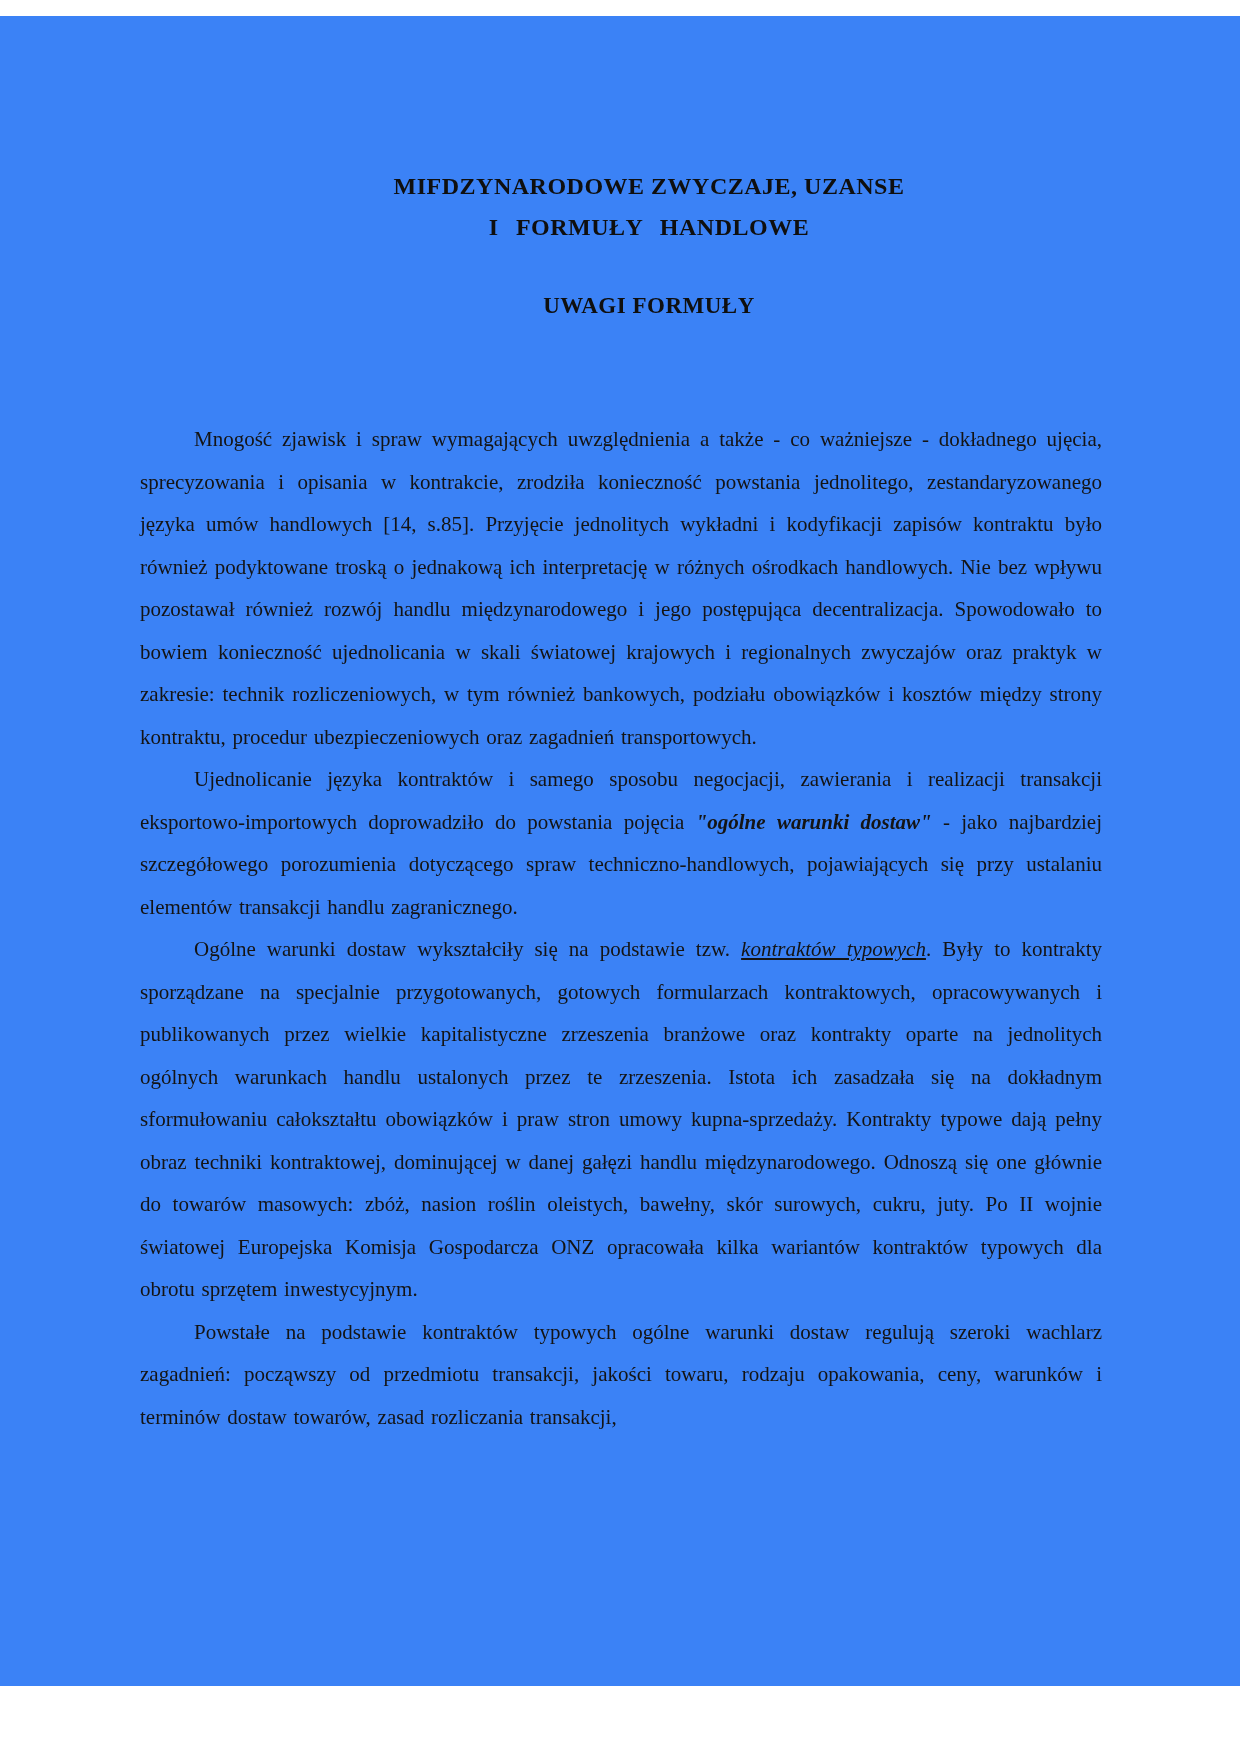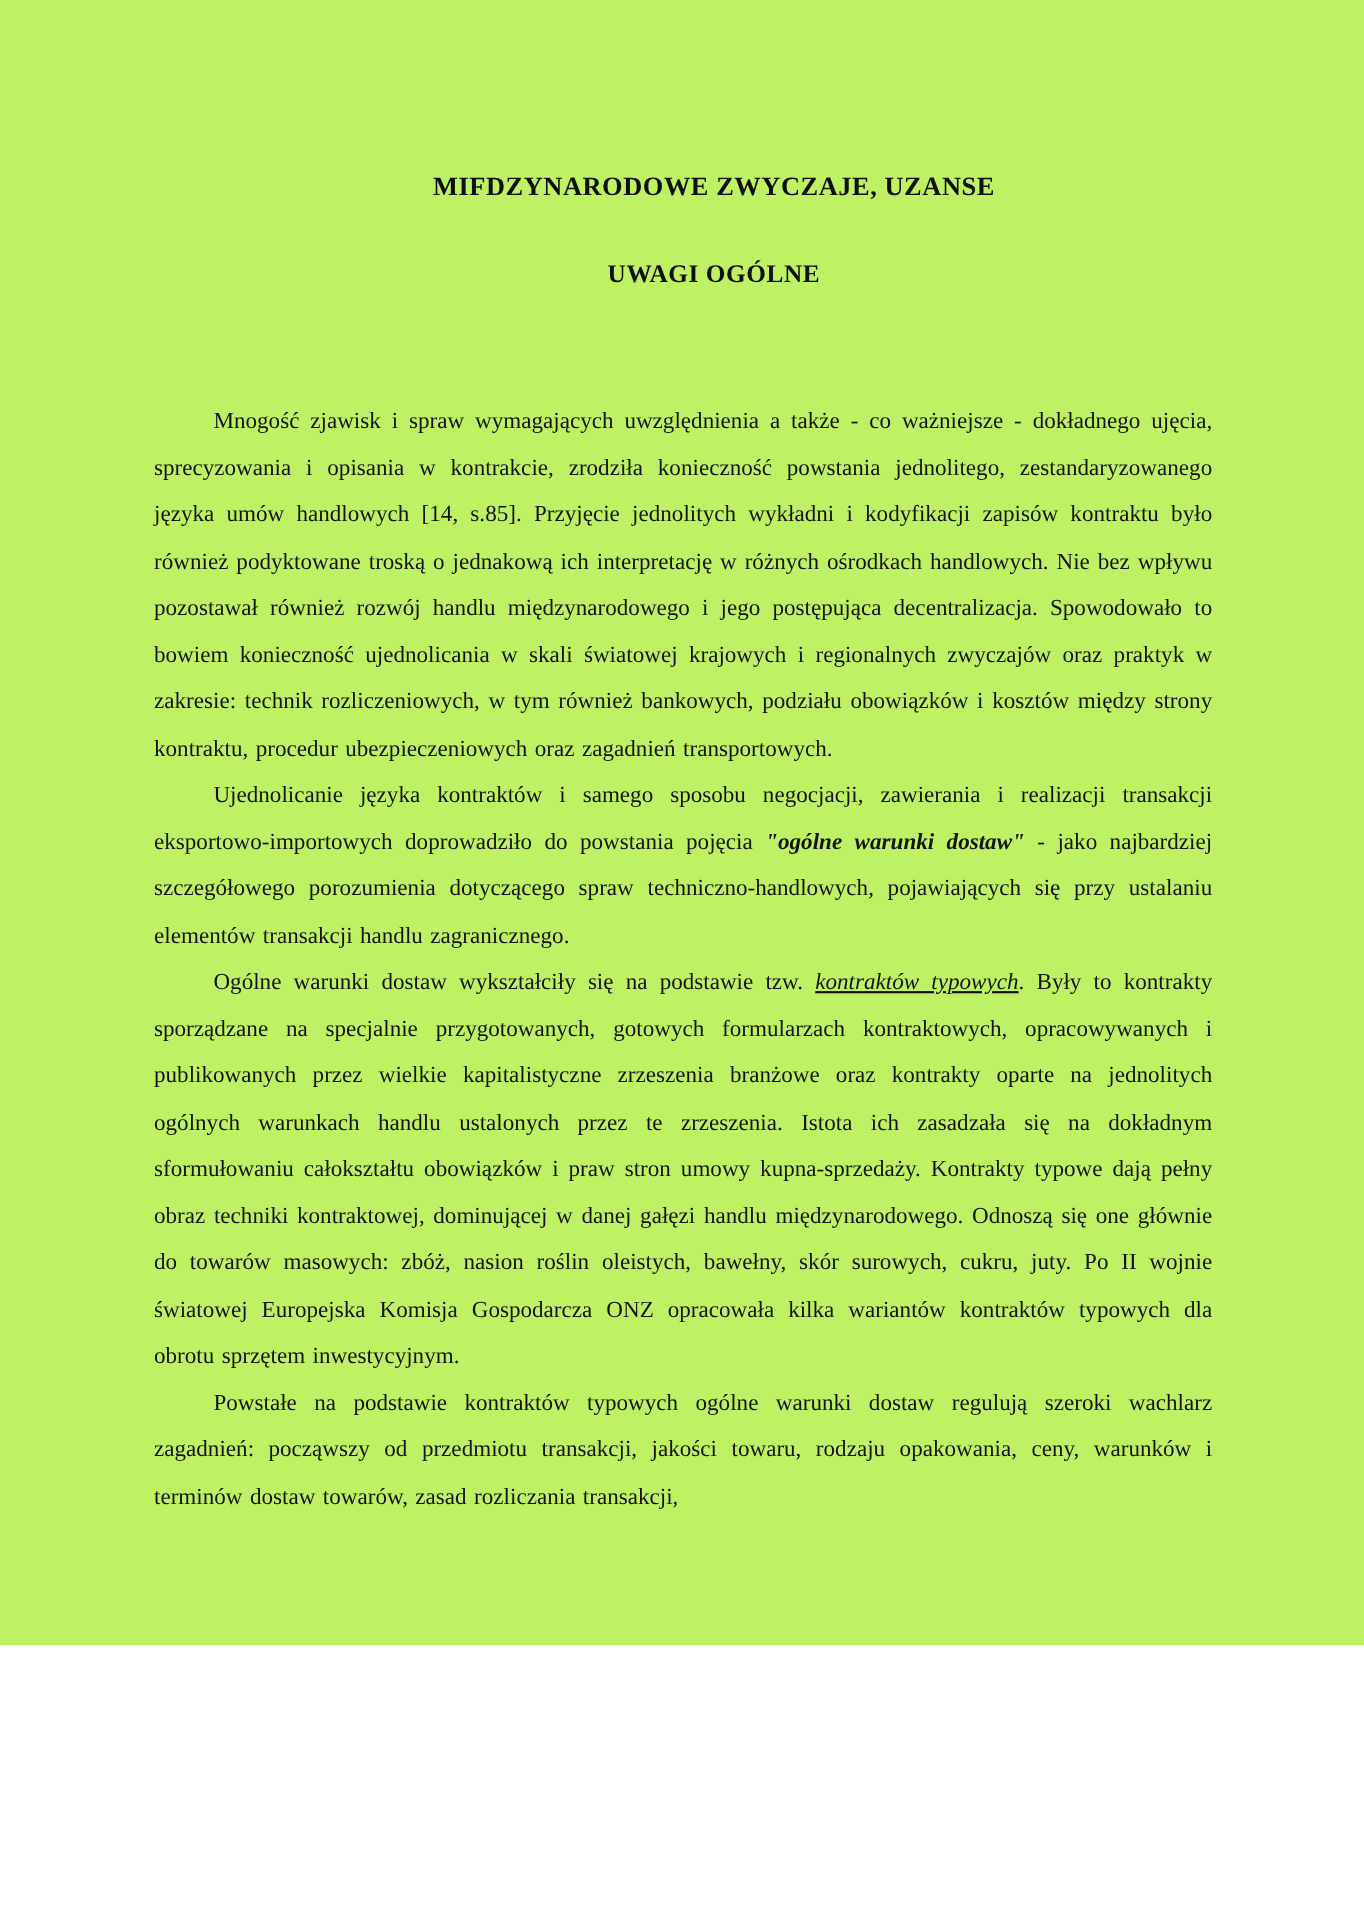--- a/index.html
+++ b/index.html
@@ -3,26 +3,27 @@
 <meta charset="utf-8">
 <style>
   html, body {
     margin: 0;
     padding: 0;
     background: #ffffff;
   }
   .page {
     position: relative;
     width: 1240px;
-    height: 1496px;
-    background: #bef264;
+    height: 1670px;
+    background: #3b82f6;
     color: #141414;
     font-family: "Liberation Serif", "DejaVu Serif", serif;
     overflow: hidden;
     box-sizing: border-box;
+    margin-top: 16px;
   }
   .content {
     margin-left: 140px;
     margin-right: 138px; 
   }
   .title-block {
     padding-top: 150px;
     text-align: center;
     margin-left: 56px; 
   }
@@ -66,23 +67,24 @@
   }
 </style>
 </head>
 <body>
 
 <div class="page">
   <div class="content">
 
     <div class="title-block">
       <div class="title-line">MIFDZYNARODOWE ZWYCZAJE, UZANSE</div>
+      <div class="title-line title-line-2">I FORMUŁY HANDLOWE</div>
     </div>
 
-    <div class="section-heading">UWAGI OGÓLNE</div>
+    <div class="section-heading">UWAGI FORMUŁY</div>
 
     <div class="body-text">
         <p><span>Mnogość zjawisk i spraw wymagających uwzględnienia a także - co ważniejsze - dokładnego ujęcia, sprecyzowania i opisania w kontrakcie, zrodziła konieczność powstania jednolitego, zestandaryzowanego języka umów handlowych [14, s.85]. Przyjęcie jednolitych wykładni i kodyfikacji zapisów kontraktu było również podyktowane troską o jednakową ich interpretację w różnych ośrodkach handlowych. Nie bez wpływu pozostawał również rozwój handlu międzynarodowego i jego postępująca decentralizacja. Spowodowało to bowiem konieczność ujednolicania w skali światowej krajowych i regionalnych zwyczajów oraz praktyk w zakresie: technik rozliczeniowych, w tym również bankowych, podziału obowiązków i kosztów między strony kontraktu, procedur ubezpieczeniowych oraz zagadnień transportowych.</span></p>
         <p><span>Ujednolicanie języka kontraktów i samego sposobu negocjacji, zawierania i realizacji transakcji eksportowo-importowych doprowadziło do powstania pojęcia </span><span class="run-bold-italic">"ogólne warunki dostaw"</span><span> - jako najbardziej szczegółowego porozumienia dotyczącego spraw techniczno-handlowych, pojawiających się przy ustalaniu elementów transakcji handlu zagranicznego.</span></p>
         <p><span>Ogólne warunki dostaw wykształciły się na podstawie tzw. </span><span class="run-italic">kontraktów typowych</span><span>. Były to kontrakty sporządzane na specjalnie przygotowanych, gotowych formularzach kontraktowych, opracowywanych i publikowanych przez wielkie kapitalistyczne zrzeszenia branżowe oraz kontrakty oparte na jednolitych ogólnych warunkach handlu ustalonych przez te zrzeszenia. Istota ich zasadzała się na dokładnym sformułowaniu całokształtu obowiązków i praw stron umowy kupna-sprzedaży. Kontrakty typowe dają pełny obraz techniki kontraktowej, dominującej w danej gałęzi handlu międzynarodowego. Odnoszą się one głównie do towarów masowych: zbóż, nasion roślin oleistych, bawełny, skór surowych, cukru, juty. Po II wojnie światowej Europejska Komisja Gospodarcza ONZ opracowała kilka wariantów kontraktów typowych dla obrotu sprzętem inwestycyjnym.</span></p>
         <p><span>Powstałe na podstawie kontraktów typowych ogólne warunki dostaw regulują szeroki wachlarz zagadnień: począwszy od przedmiotu transakcji, jakości towaru, rodzaju opakowania, ceny, warunków i terminów dostaw towarów, zasad rozliczania transakcji,</span></p>
       </div>
 
   </div>
 </div>

